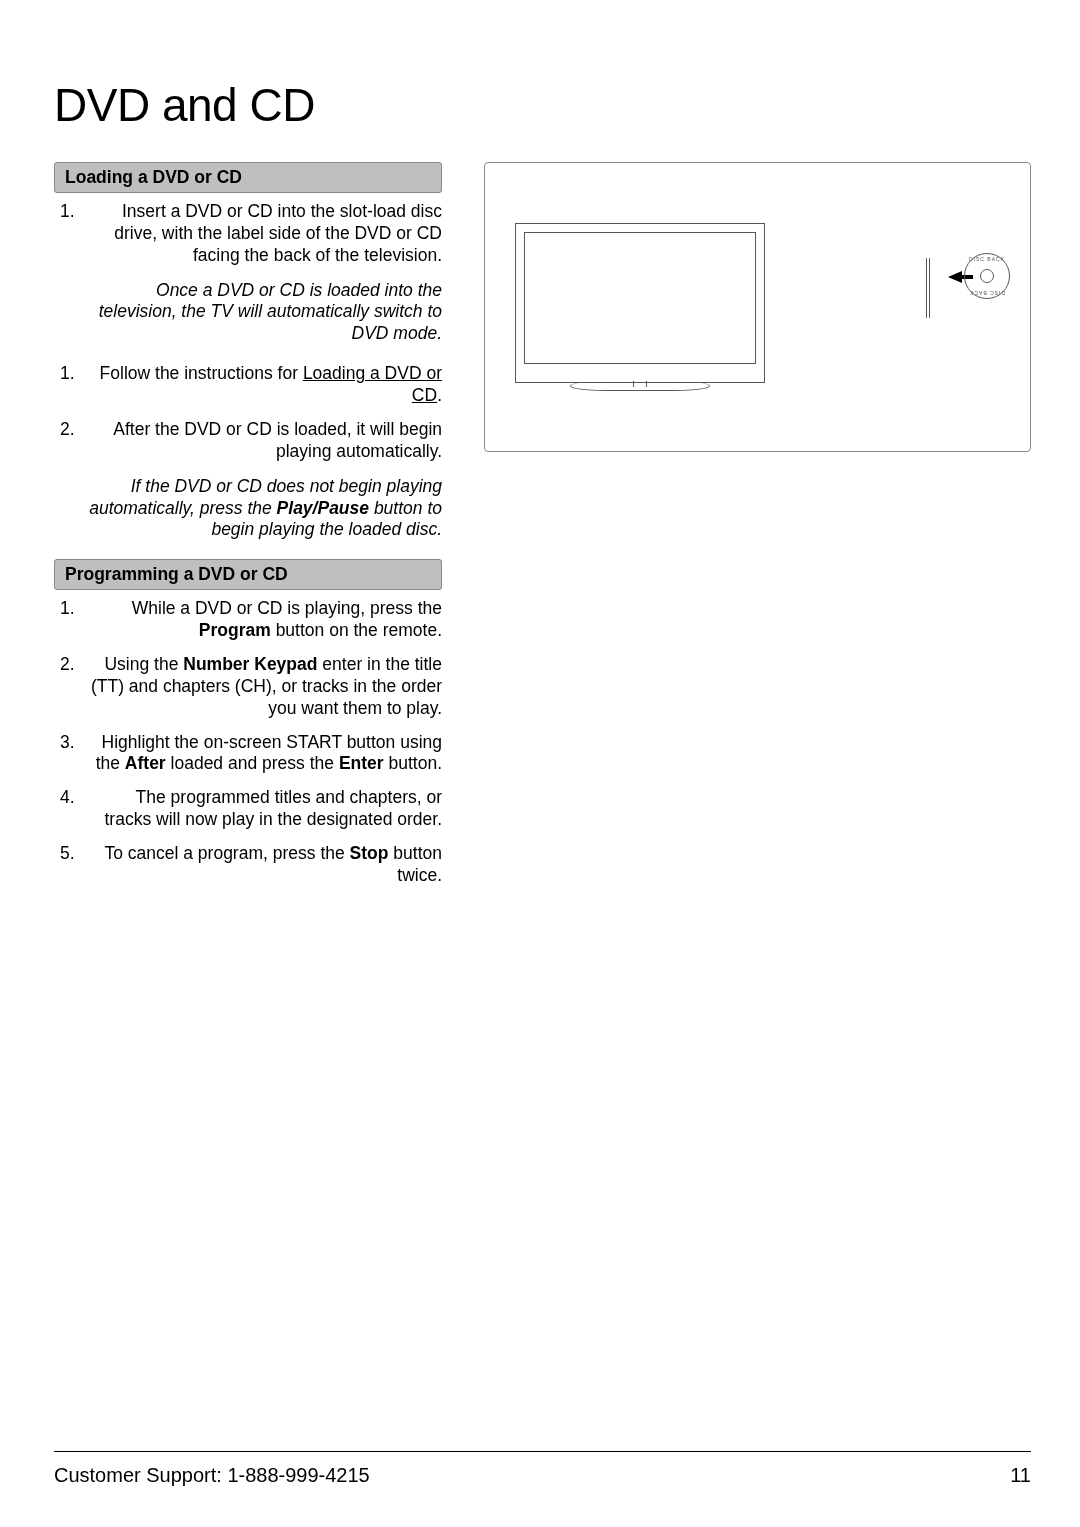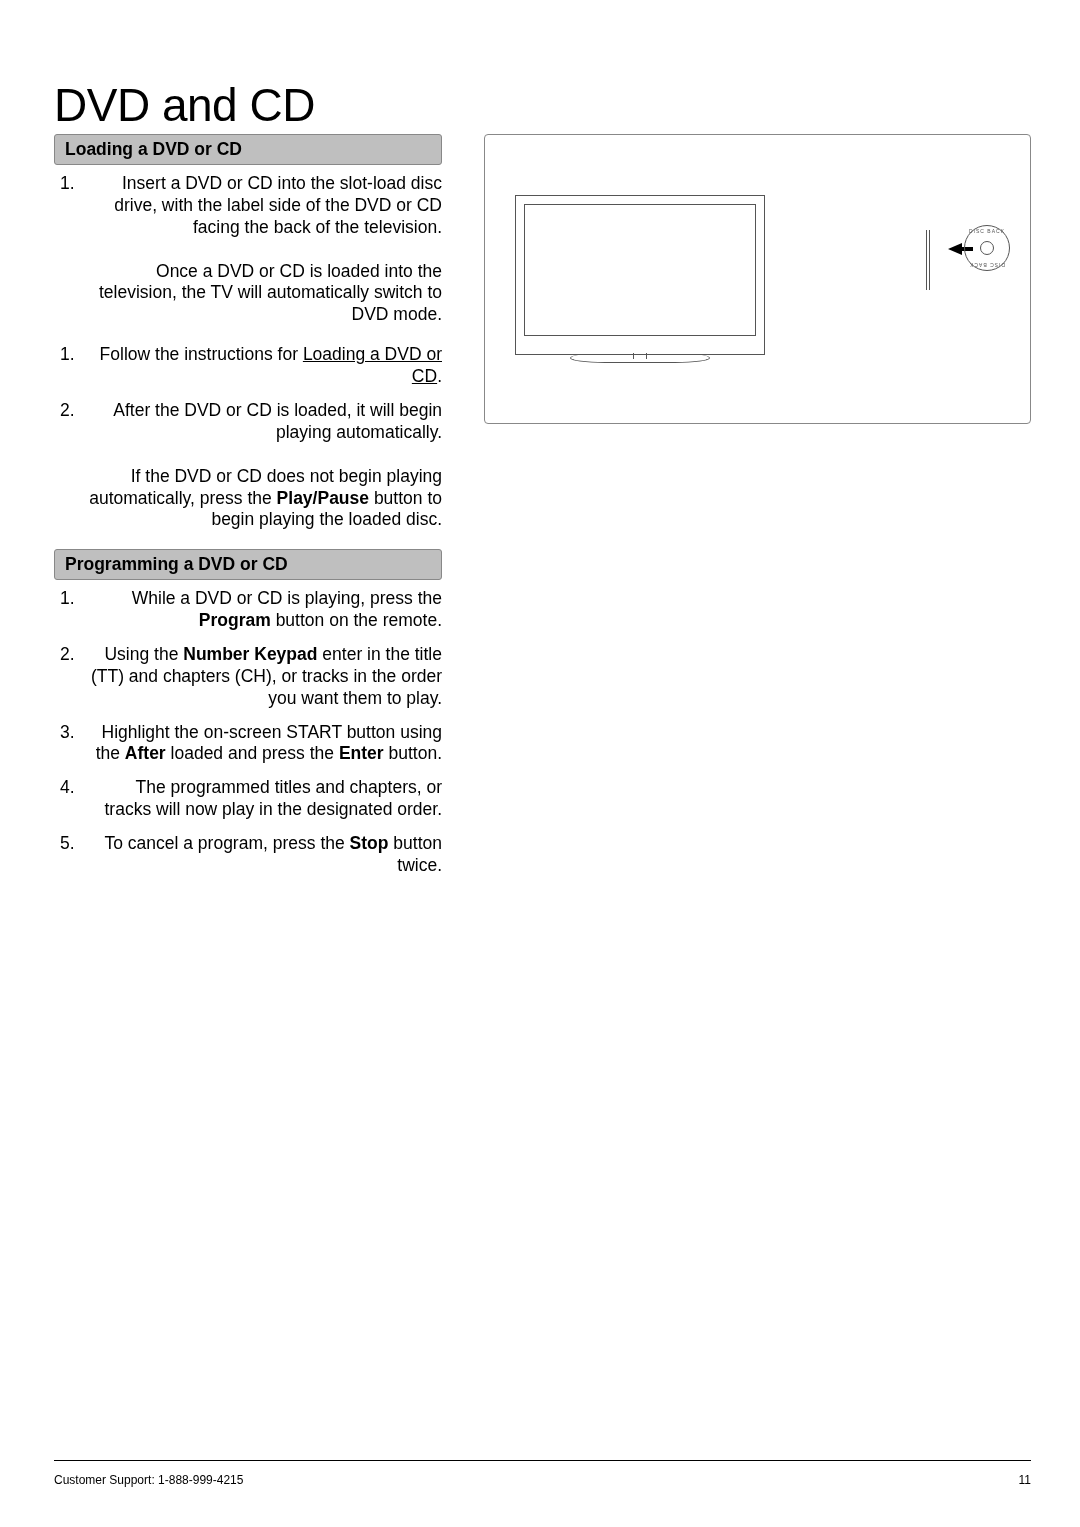--- a/index.html
+++ b/index.html
@@ -12,21 +12,21 @@
     color: #000;
   }
   .page {
     position: absolute;
     top: 0; left: 0; right: 0; bottom: 0;
     padding: 78px 49px 40px 54px;
   }
   h1.page-title {
     font-size: 46px;
     font-weight: 400;
-    margin-bottom: 2px;
+    margin-bottom: 30px;
     letter-spacing: -0.5px;
   }
   .columns {
     display: flex;
     gap: 42px;
   }
   .col-left {
     width: 388px;
     font-size: 17.5px;
     line-height: 1.25;
@@ -55,21 +55,22 @@
     margin-bottom: 12px;
     text-align: right;
   }
   ol > li::before {
     content: counter(step) ".";
     position: absolute;
     left: 6px;
     top: 0;
   }
   .note {
-    margin-top: 22px;
+    font-style: italic;
+    margin-top: 13px;
   }
   .underline { text-decoration: underline; }
   .figure-box {
     border: 1px solid #888;
     border-radius: 4px;
     width: 100%;
     height: 290px;
     position: relative;
     background: #fff;
   }
@@ -165,21 +166,21 @@
     right: 49px;
     bottom: 40px;
   }
   .footer-rule {
     border-top: 1px solid #000;
     margin-bottom: 12px;
   }
   .footer-row {
     display: flex;
     justify-content: space-between;
-    font-size: 12px;
+    font-size: 20px;
   }
   b { font-weight: 700; }
 </style>
 </head>
 <body>
 
 <div class="page">
   <h1 class="page-title">DVD and CD</h1>
 
   <div class="columns">

